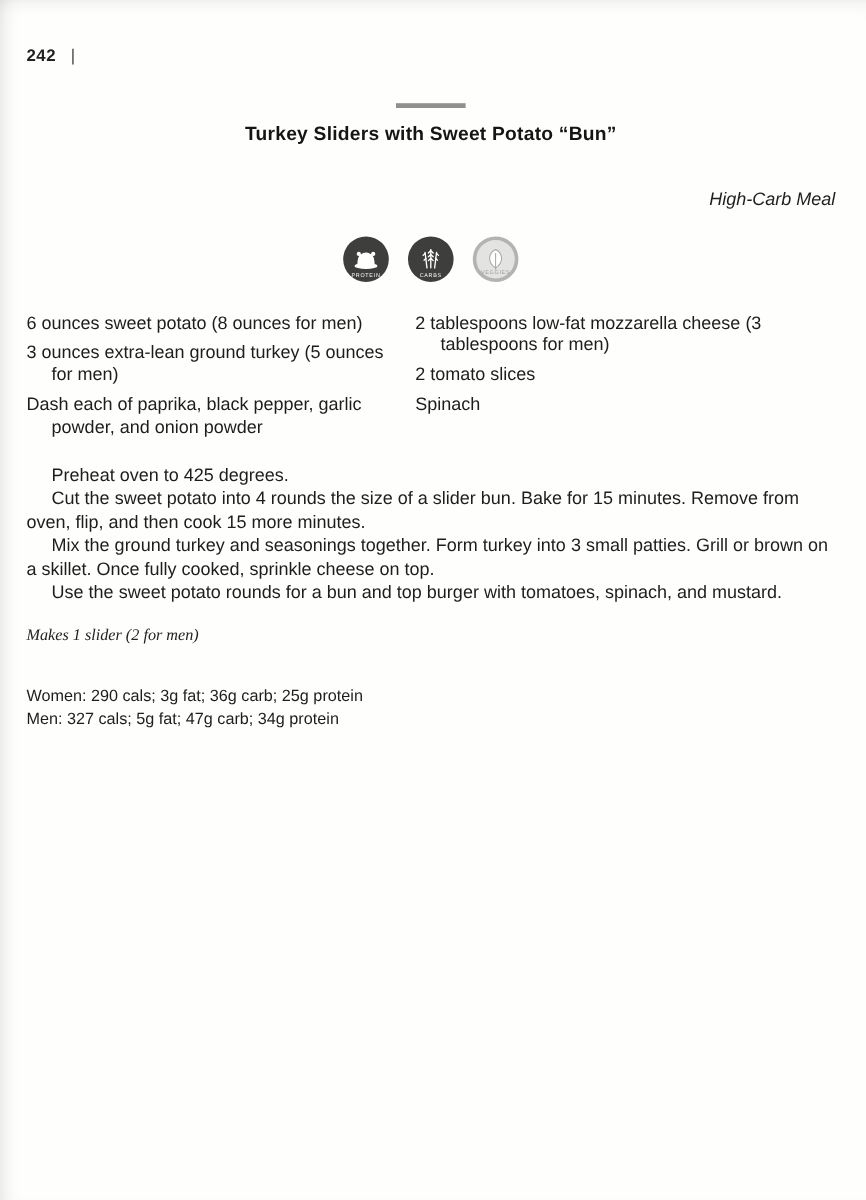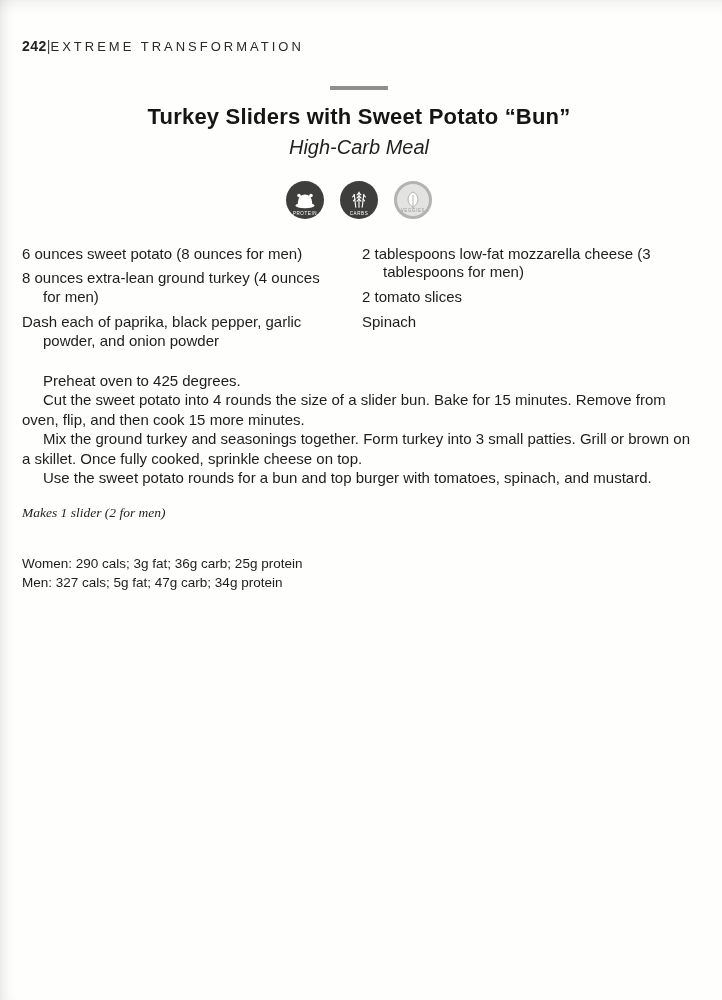--- a/index.html
+++ b/index.html
@@ -20,50 +20,51 @@
     width: 100%;
     height: 100%;
     box-shadow: inset 14px 0 18px -16px rgba(0,0,0,.18), inset 0 14px 18px -16px rgba(0,0,0,.12);
     box-sizing: border-box;
     padding: 38px 26px 0 22px;
   }
   
   .running-header {
     display: flex;
     align-items: baseline;
+    gap: 12px;
     font-size: 14px;
     color: #222;
   }
   .page-number { font-weight: bold; letter-spacing: 0.5px; }
   .header-sep { font-weight: 300; color: #444; }
   .book-title {
     font-size: 13px;
     letter-spacing: 3px;
     color: #2a2a2a;
   }
   
   .deco-rule {
     width: 58px;
     height: 3.5px;
     background: #8f8f8d;
     margin: 32px auto 0 auto;
   }
   .recipe-title {
     margin: 14px 0 0 0;
     text-align: center;
-    font-size: 22px;
+    font-size: 16px;
     font-weight: bold;
     letter-spacing: 0.2px;
     color: #151513;
   }
   .meal-type {
-    margin-top: 6px;
-    text-align: center;
+    margin-top: 36px;
+    text-align: right;
     font-style: italic;
-    font-size: 20px;
+    font-size: 15px;
     color: #1f1f1d;
   }
   
   .icon-row {
     margin-top: 22px;
     display: flex;
     justify-content: center;
     align-items: center;
     gap: 16px;
   }
@@ -92,21 +93,21 @@
     font-size: 4.5px;
     letter-spacing: 0.6px;
     color: #ffffff;
   }
   .macro-circle.light .macro-label { color: #9a9a98; }
   
   .ingredients {
     margin-top: 26px;
     display: grid;
     grid-template-columns: 316px 1fr;
-    column-gap: 24px;
+    column-gap: 8px;
     font-size: 15px;
   }
   .ingredient {
     padding-left: 21px;
     text-indent: -21px;
     line-height: 1.26;
     margin: 0 0 6px 0;
   }
   
   .instructions {
@@ -132,21 +133,20 @@
   .nutrition div { line-height: 1.42; }
 </style>
 </head>
 <body>
 
 <div class="page">
 
   <div class="running-header">
     <span class="page-number">242</span>
     <span class="header-sep">|</span>
-    <span class="book-title">EXTREME TRANSFORMATION</span>
   </div>
 
   <div class="deco-rule"></div>
 
   <h1 class="recipe-title">Turkey Sliders with Sweet Potato “Bun”</h1>
 
   <div class="meal-type">High-Carb Meal</div>
 
   <div class="icon-row">
 
@@ -181,21 +181,21 @@
         <line x1="15" y1="8" x2="15" y2="27" stroke="#a9a9a7" stroke-width="1.2"></line>
       </svg>
       <span class="macro-label">VEGGIES</span>
     </div>
 
   </div>
 
   <div class="ingredients">
     <div>
       <p class="ingredient">6 ounces sweet potato (8 ounces for men)</p>
-      <p class="ingredient">8 ounces extra-lean ground turkey (4 ounces for men)</p>
+      <p class="ingredient">3 ounces extra-lean ground turkey (5 ounces for men)</p>
       <p class="ingredient">Dash each of paprika, black pepper, garlic powder, and onion powder</p>
     </div>
     <div>
       <p class="ingredient">2 tablespoons low-fat mozzarella cheese (3 tablespoons for men)</p>
       <p class="ingredient">2 tomato slices</p>
       <p class="ingredient">Spinach</p>
     </div>
   </div>
 
   <div class="instructions">

